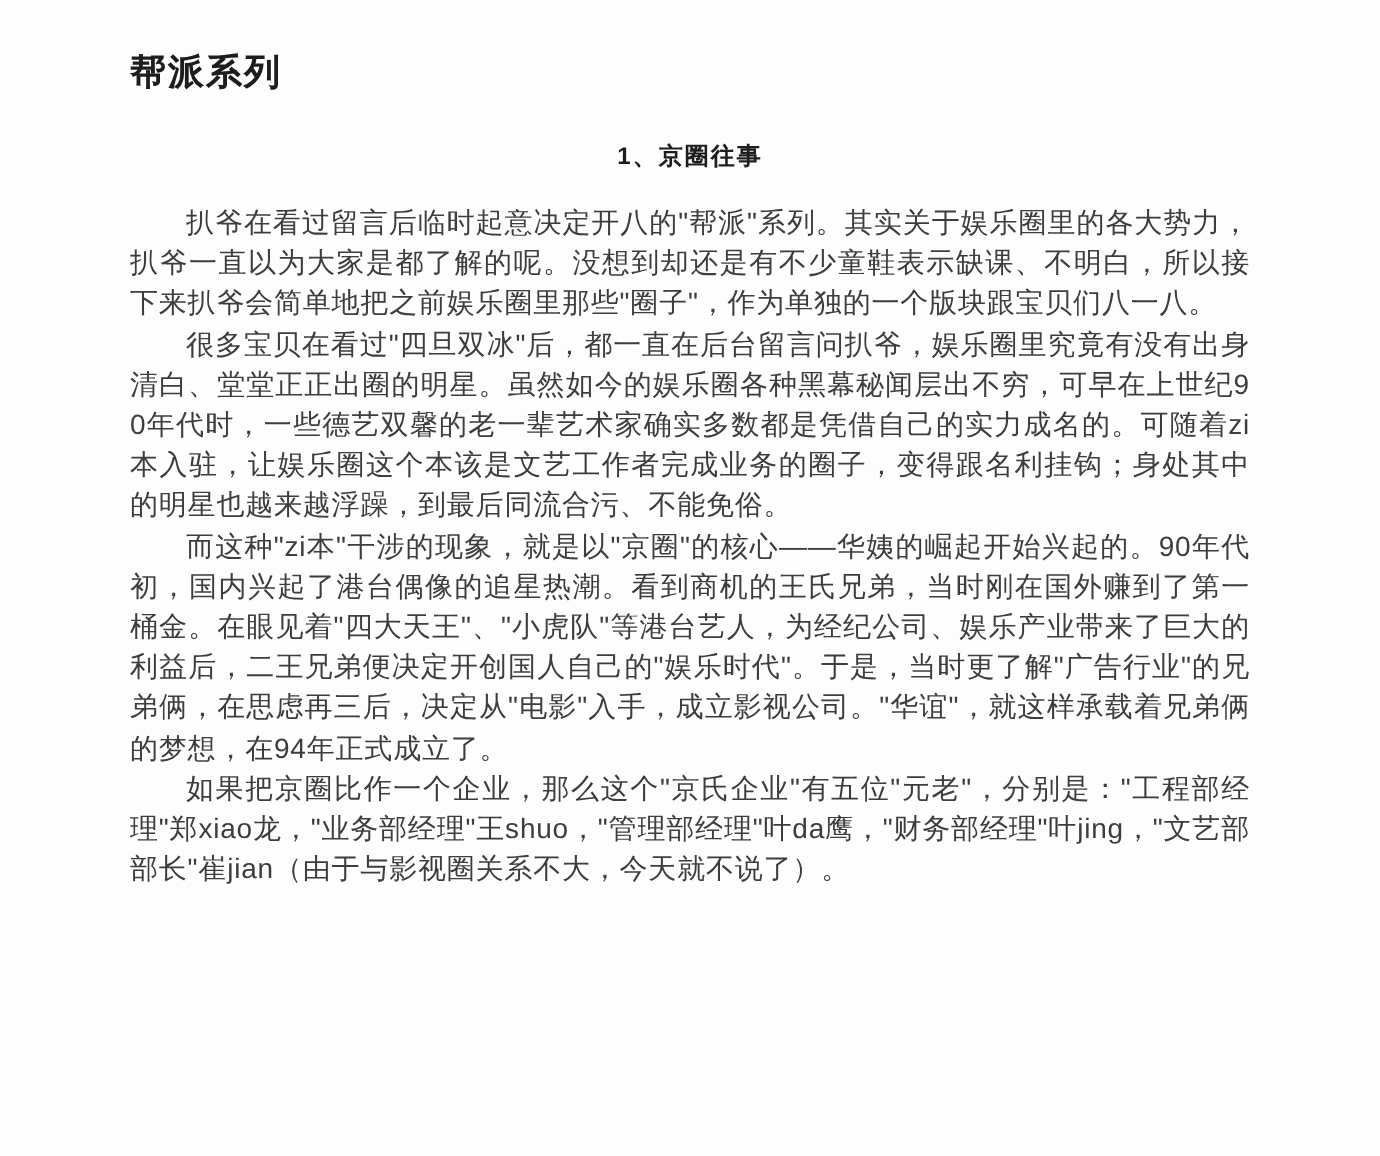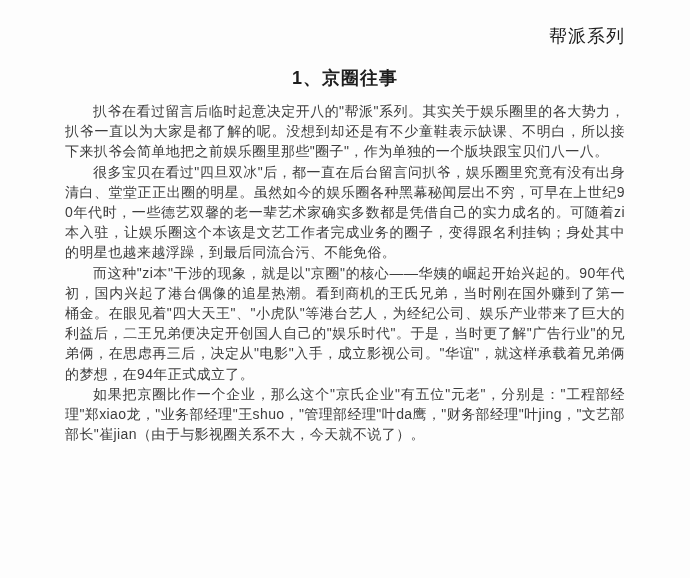--- a/index.html
+++ b/index.html
@@ -12,27 +12,27 @@
   }
   .page {
     width: 690px;
     height: 578px;
     padding: 25px 65px 0 65px;
     background: #fdfdfd;
   }
   .page-title {
     font-size: 18px;
     line-height: 22px;
-    font-weight: 400;
+    font-weight: 700;
     color: #1d1d1d;
-    text-align: right;
+    text-align: left;
     letter-spacing: 1px;
   }
   .section-heading {
-    font-size: 18px;
+    font-size: 12px;
     line-height: 22px;
     font-weight: 700;
     color: #1d1d1d;
     text-align: center;
     margin-top: 20px;
     letter-spacing: 1px;
   }
   .article {
     margin-top: 12px;
     width: 560px;

